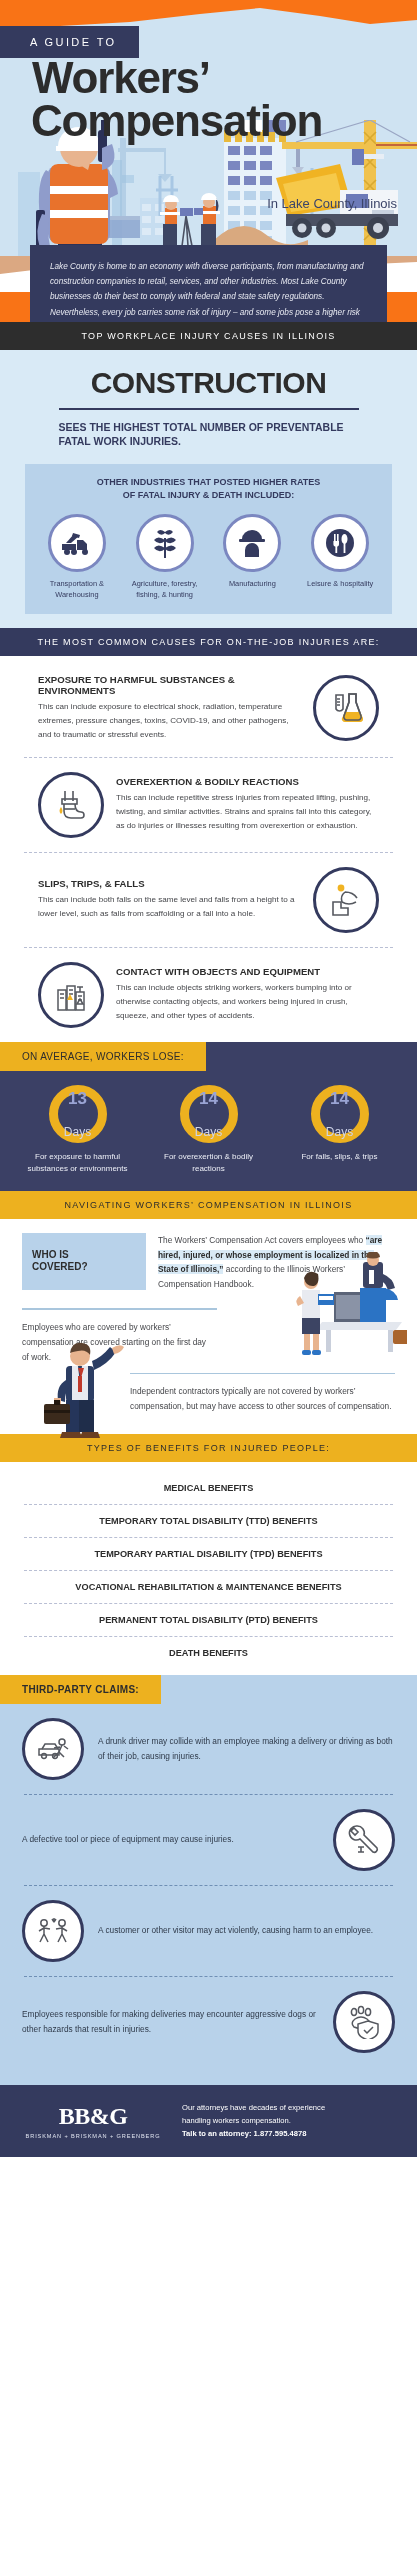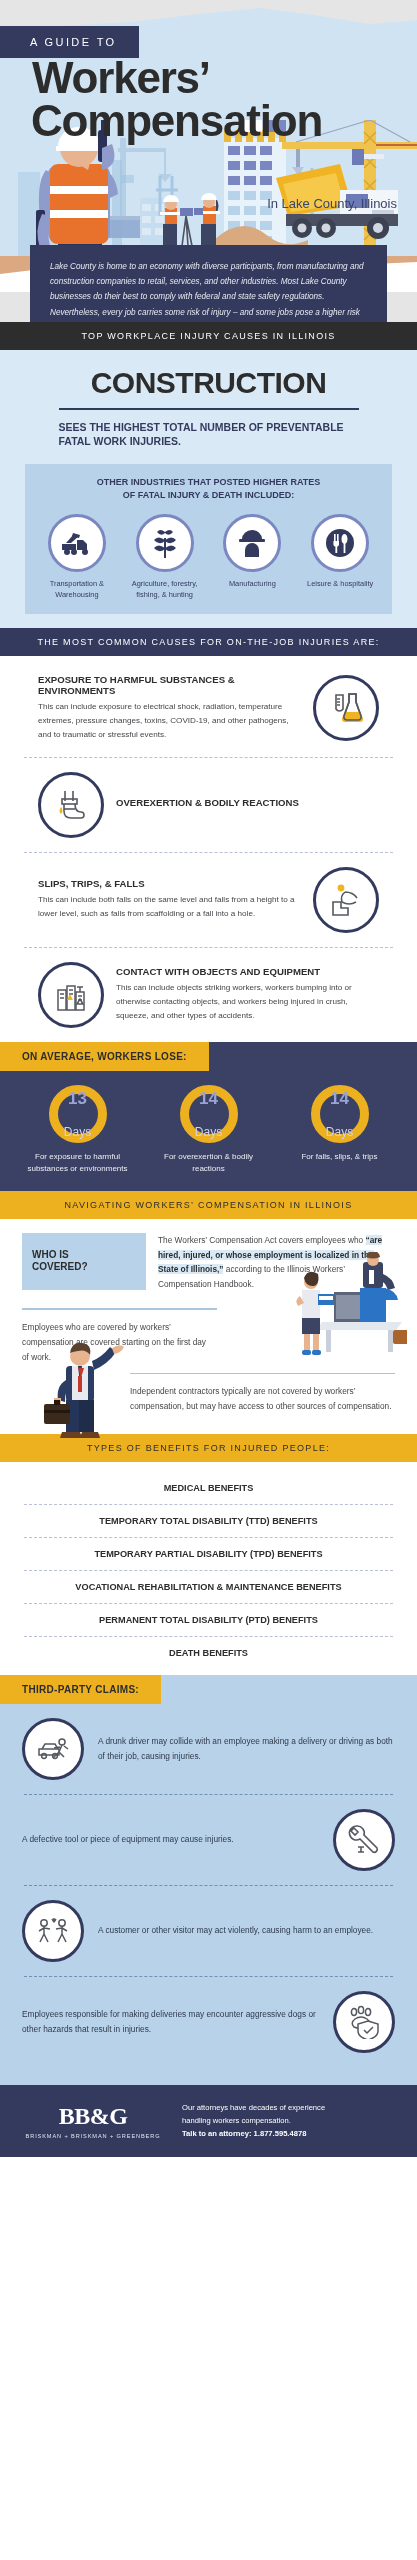--- a/index.html
+++ b/index.html
@@ -14,21 +14,21 @@
     height: 2560px;
     overflow: hidden;
     background: #ffffff;
   }
 
   
   .hero {
     position: relative;
     width: 417px;
     height: 322px;
-    background: #e5e5e5;
+    background: #f97316;
     overflow: hidden;
   }
   .hero-sky {
     position: absolute;
     left: 0; top: 0;
     width: 417px; height: 280px;
     background: #cfe3f2;
     clip-path: polygon(0 28px, 60px 26px, 130px 22px, 200px 14px, 260px 8px, 320px 16px, 370px 24px, 417px 20px, 417px 280px, 0 280px);
   }
   .hero-skyline {
@@ -198,21 +198,21 @@
     margin: 0 24px;
   }
 
   
   .days-wrap { background: #3b4065; position: relative; padding-bottom: 16px; }
   .days-tag {
     display: inline-block;
     background: #edb11f;
     color: #2d2d2d;
     font-size: 10px;
-    font-weight: bold;
+    font-weight: normal;
     padding: 9px 22px 9px 22px;
     letter-spacing: 0.3px;
   }
   .days-row {
     display: flex;
     justify-content: space-around;
     padding: 14px 12px 0 12px;
   }
   .day { width: 120px; text-align: center; }
   .day .ring {
@@ -581,20 +581,21 @@
         <svg width="36" height="36" viewBox="0 0 36 36" fill="none" stroke="#55585f" stroke-width="1.6">
           <path d="M12 4 v10 M20 4 v10"></path>
           <rect x="9" y="12" width="15" height="5"></rect>
           <path d="M11 17 v7 q0 7 7 7 h10 a3 3 0 0 0 0 -6 q-6 0 -6 -8 v0"></path>
           <path d="M11 22 h11"></path>
           <path d="M8 20 q-3 4 0 7 q3 -3 0 -7z" fill="#f0b323" stroke="none"></path>
         </svg>
       </div>
       <div class="txt">
         <h3>OVEREXERTION &amp; BODILY REACTIONS</h3>
+        <p>This can include repetitive stress injuries from repeated lifting, pushing, twisting, and similar activities. Strains and sprains fall into this category, as do injuries or illnesses resulting from overexertion or exhaustion.</p>
       </div>
     </div>
 
     <div class="dashed"></div>
 
     <div class="cause rev">
       <div class="cause-icon">
         <svg width="36" height="36" viewBox="0 0 36 36" fill="none" stroke="#55585f" stroke-width="1.6">
           <circle cx="13" cy="6" r="3.4" fill="#f0b323" stroke="none"></circle>
           <path d="M17 10 q8 0 12 6 M17 10 q-5 4 -3 10 M14 20 q7 4 14 0"></path>

